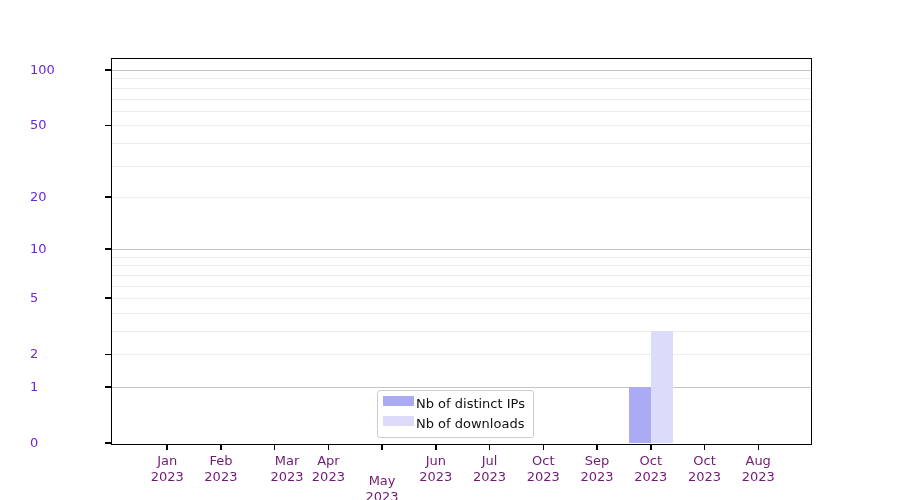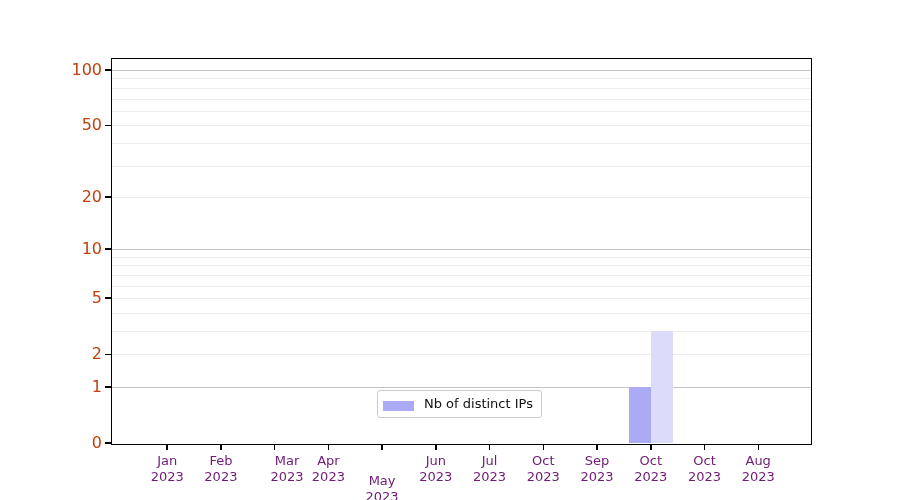--- a/index.html
+++ b/index.html
@@ -7,28 +7,28 @@
   .fig{position:relative;width:900px;height:500px;background:#fff;overflow:hidden;}
   .chart-title{position:absolute;left:112px;width:699px;top:35px;text-align:center;
                font-size:16.5px;color:#111;}
   .layer{position:absolute;left:0;top:0;width:900px;height:500px;}
   .gridline{position:absolute;height:1px;}
   .bar{position:absolute;}
   .frame{position:absolute;left:111px;top:58px;width:701px;height:387px;
          border:1.8px solid #000;box-sizing:border-box;z-index:10;pointer-events:none;}
   .ytick{position:absolute;width:6px;height:1.5px;background:#000;z-index:12;}
   .xtick{position:absolute;width:1.5px;height:5px;background:#000;z-index:12;}
-  .ylab{position:absolute;width:72px;text-align:right;font-size:16px;color:#c2410c;
+  .ylab{position:absolute;width:72px;font-size:13px;color:#6d28d9;
         height:18px;line-height:18px;z-index:12;}
   .xlab{position:absolute;width:64px;text-align:center;font-size:13px;color:#701a75;
         white-space:pre-line;line-height:15.5px;z-index:12;}
   .legend{position:absolute;left:377px;top:390px;background:rgba(255,255,255,0.85);
           border:1px solid #cccccc;border-radius:3px;padding:5px 8px 6px 5px;
           display:flex;flex-direction:column;gap:5px;z-index:30;}
-  .legend-item{display:flex;align-items:flex-end;gap:10px;white-space:nowrap;}
+  .legend-item{display:flex;align-items:flex-start;gap:2px;white-space:nowrap;}
   .legend-swatch{width:31px;height:10px;display:inline-block;flex:0 0 31px;}
   .legend-label{font-size:13px;color:#111;}
 </style>
 </head>
 <body>
 
 <div class="fig">
   <div class="layer" id="chart-layer">
       <div class="gridline" style="left: 112px; width: 699px; top: 354.2px; background: rgb(237, 237, 237);"></div>
       <div class="gridline" style="left: 112px; width: 699px; top: 331px; background: rgb(237, 237, 237);"></div>
@@ -103,14 +103,18 @@
       <div class="xtick" style="left: 757.5px; top: 445px;"></div>
       <div class="xlab" style="left: 726.2px; top: 453px;">Aug
 2023</div>
     </div>
   <div class="frame"></div>
   <div class="legend" id="legend">
       <div class="legend-item">
         <span class="legend-swatch" style="background: rgb(171, 171, 245);"></span>
         <span class="legend-label">Nb of distinct IPs</span>
       </div>
+      <div class="legend-item">
+        <span class="legend-swatch" style="background: rgb(220, 220, 250);"></span>
+        <span class="legend-label">Nb of downloads</span>
+      </div>
     </div>
 </div>
 
 </body></html>

